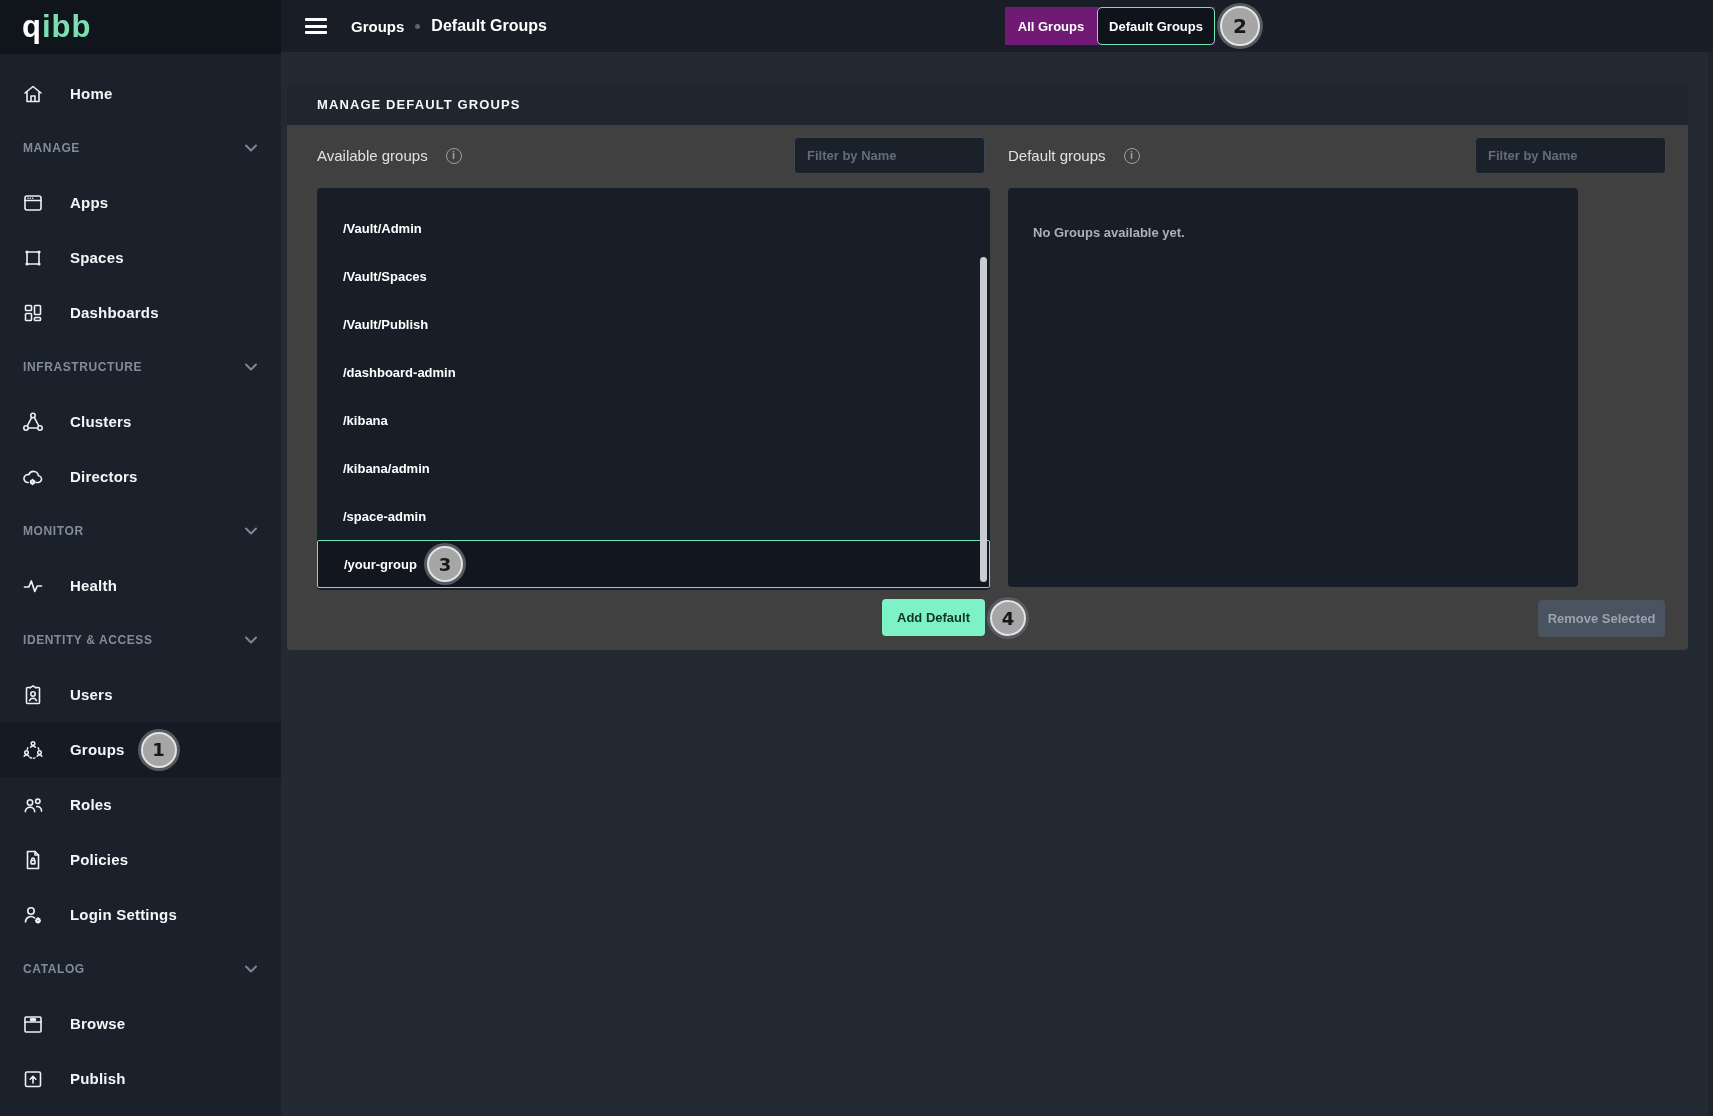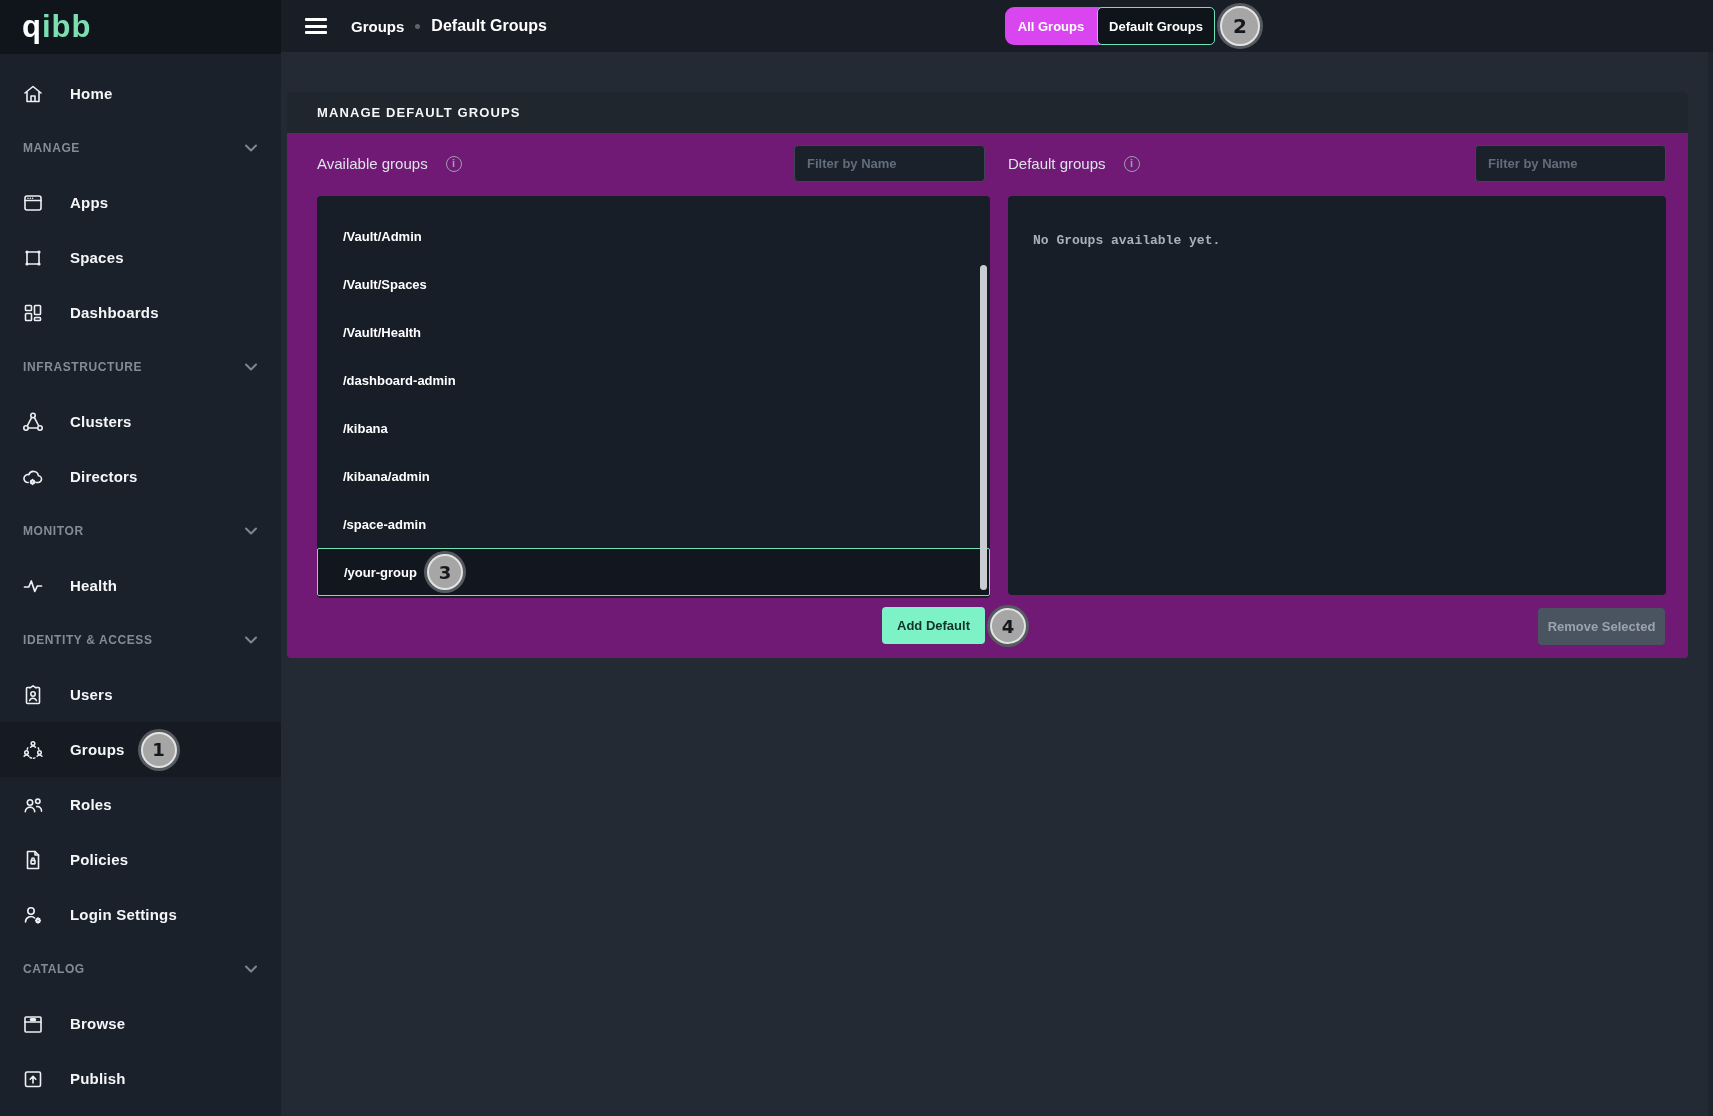--- a/index.html
+++ b/index.html
@@ -15,21 +15,21 @@
     position:absolute; left:281px; top:0; width:1432px; height:52px;
     background:#191e26; display:flex; align-items:center; padding:0 24px;
   }
   .hamburger { width:22px; height:16px; display:flex; flex-direction:column; justify-content:space-between; cursor:pointer; }
   .hamburger span { display:block; height:3px; background:#fff; border-radius:1px; }
   .breadcrumb { display:flex; align-items:center; gap:11px; margin-left:24px; }
   .crumb-parent { font-size:15px; font-weight:700; color:#fff; cursor:pointer; }
   .crumb-dot { width:5px; height:5px; border-radius:50%; background:#5a6472; }
   .crumb-current { font-size:16px; font-weight:700; color:#fff; }
   .toggle-wrap { position:absolute; left:724px; top:6px; display:flex; align-items:center; }
-  .toggle-group { background:#d946ef; border-radius:9px; display:flex; height:38px; }
+  .toggle-group { background:#701a75; border-radius:1px; display:flex; height:38px; }
   .toggle-btn {
     height:38px; display:flex; align-items:center; justify-content:center;
     font-size:13px; font-weight:700; color:#fff; border-radius:5px;
     border:1px solid transparent; cursor:pointer; background:transparent;
     font-family:inherit;
   }
   .toggle-btn.all { width:92px; }
   .toggle-btn.default { width:118px; }
   .toggle-btn.active { background:#0f141b; border-color:#6fe3b6; }
   
@@ -55,22 +55,22 @@
   .nav-icon { width:26px; display:flex; justify-content:center; flex:none; }
   .nav-label { margin-left:24px; font-size:15px; font-weight:700; letter-spacing:0.2px; color:#f4f6f8; }
   .nav-section {
     height:54px; display:flex; align-items:center; justify-content:space-between;
     padding:0 23px; color:#828c99; font-size:12px; font-weight:700;
     letter-spacing:0.6px; cursor:pointer;
   }
   .nav-item .badge-sm { margin-left:16px; }
   
   .panel {
-    position:absolute; left:287px; top:92px; width:1401px; height:566px;
-    background:#701a75; border-radius:4px; z-index:1;
+    position:absolute; left:287px; top:84px; width:1401px; height:566px;
+    background:#404040; border-radius:4px; z-index:1;
   }
   .panel-header {
     height:41px; background:#20262e; border-radius:4px 4px 0 0;
     display:flex; align-items:center; padding:0 30px;
   }
   .panel-title { color:#f5f7f9; font-size:13px; font-weight:700; letter-spacing:1.1px; }
   .panel-body { position:relative; height:525px; }
   .col-label-row {
     position:absolute; top:12px; height:37px; display:flex; align-items:center;
     gap:18px; color:#dde2e8; font-size:15px;
@@ -87,21 +87,21 @@
     color:#e6e9ed; font-size:13px; font-weight:700; padding:0 12px;
     font-family:inherit; outline:none;
   }
   .filter-input::placeholder { color:#626d7c; }
   .filter-input.left { left:507px; } .filter-input.right { left:1188px; }
   .group-list {
     position:absolute; top:63px; background:#181e27; border-radius:4px;
     padding-top:16px; list-style:none;
   }
   .group-list.left { left:30px; width:673px; height:402px; }
-  .group-list.right { left:721px; width:658px; height:399px;font-family:Liberation Mono, monospace; }
+  .group-list.right { left:721px; width:570px; height:399px; }
   .group-item {
     height:48px; display:flex; align-items:center; padding:0 26px;
     color:#fff; font-size:13px; font-weight:700; cursor:pointer;
   }
   .group-item.selected {
     background:#12161f; border:1px solid #6fe3b6; border-radius:2px;
   }
   .group-item .badge-sm { margin-left:10px; }
   .scroll-thumb {
     position:absolute; right:3px; top:69px; width:7px; height:325px;
@@ -371,21 +371,21 @@
 
     <div class="col-label-row left">
       <span>Available groups</span>
       <span class="info-icon">i</span>
     </div>
     <input class="filter-input left" type="text" placeholder="Filter by Name" style="">
 
     <ul class="group-list left">
       <li class="group-item">/Vault/Admin</li>
       <li class="group-item">/Vault/Spaces</li>
-      <li class="group-item">/Vault/Health</li>
+      <li class="group-item">/Vault/Publish</li>
       <li class="group-item">/dashboard-admin</li>
       <li class="group-item">/kibana</li>
       <li class="group-item">/kibana/admin</li>
       <li class="group-item">/space-admin</li>
       <li class="group-item selected">
         <span>/your-group</span>
         <div class="badge badge-sm">3</div>
       </li>
       <div class="scroll-thumb"></div>
     </ul>

